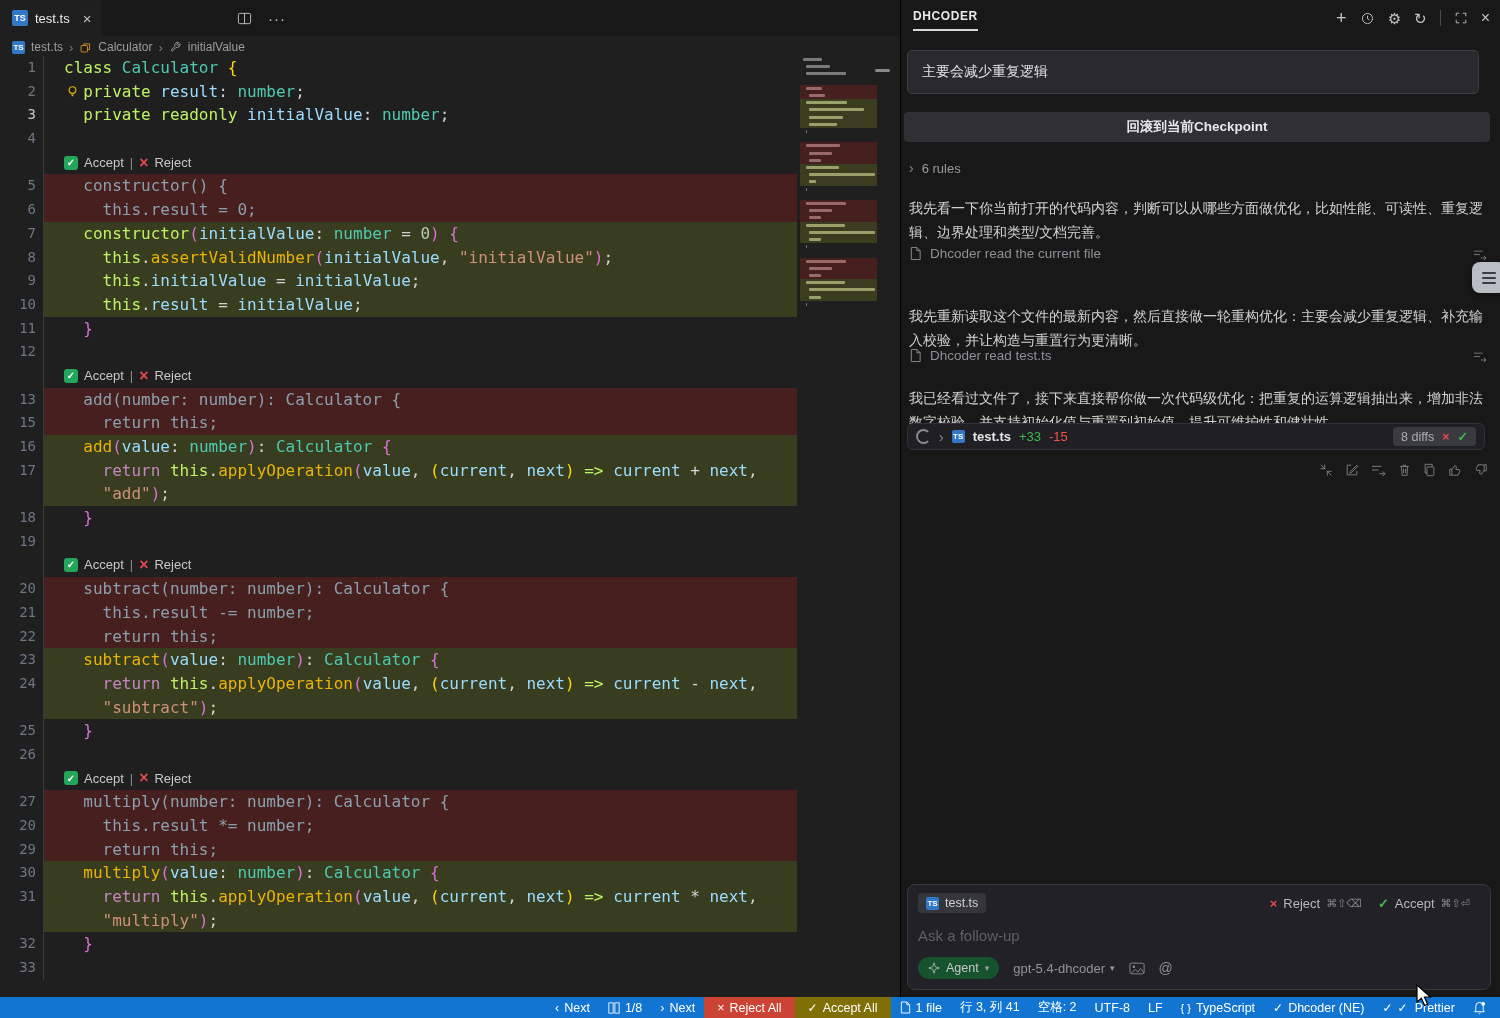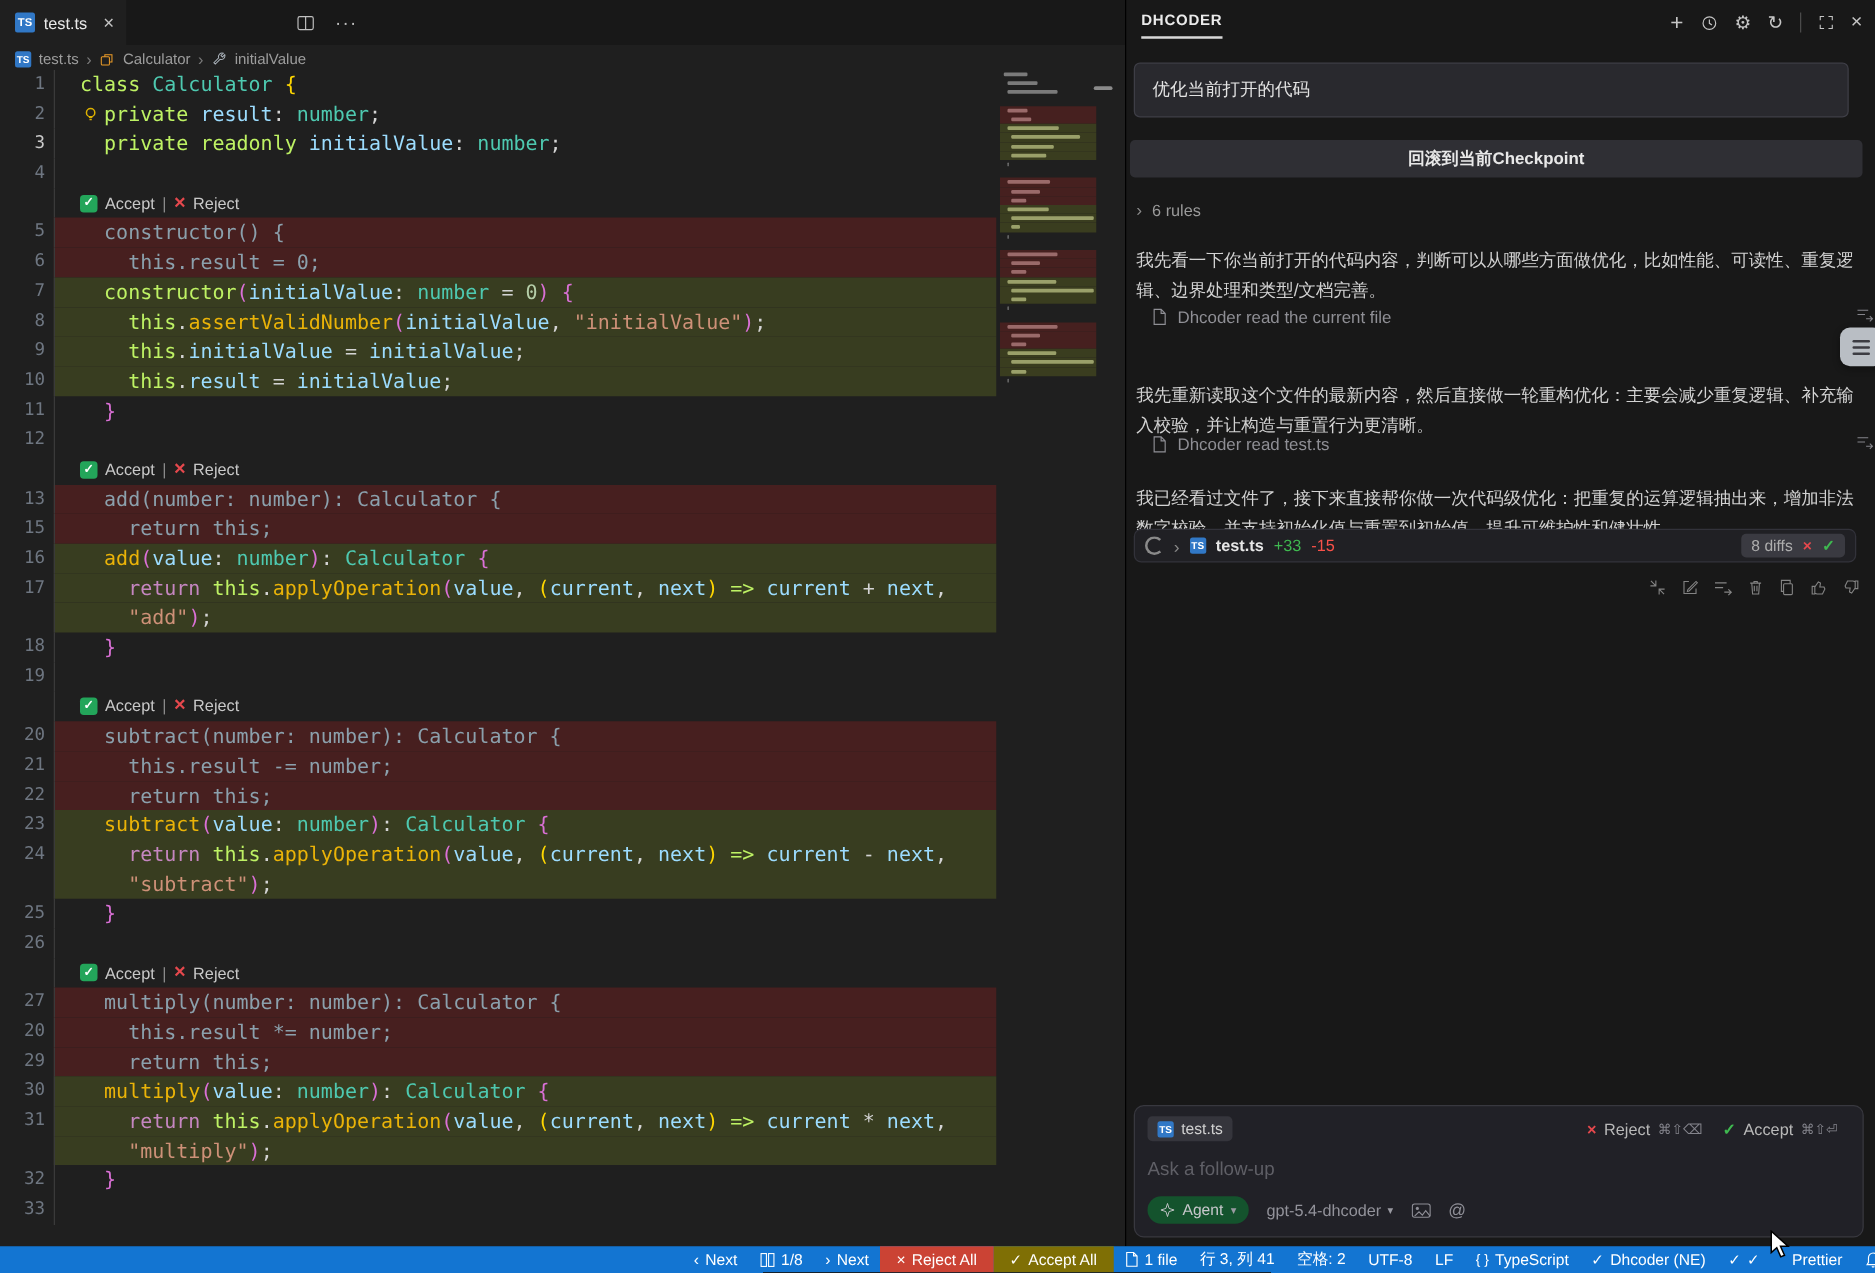--- a/index.html
+++ b/index.html
@@ -50,21 +50,21 @@
   .ph-divider{width:1px;height:16px;background:#4a4a4a;}
   .glyph-btn{cursor:default;line-height:1;}
   #user-card{position:absolute;left:6px;top:50px;width:572px;height:44px;background:#29292e;border:1px solid #3e3e46;
              border-radius:5px;display:flex;align-items:center;padding:0 14px;font-size:14px;color:#e3e3e3;box-sizing:border-box;}
   #checkpoint-btn{position:absolute;left:3px;top:112px;width:586px;height:30px;background:#2f2f34;border:none;border-radius:4px;
                   color:#e8e8e8;font-size:13.5px;font-weight:bold;font-family:"Liberation Sans",sans-serif;}
   #rules-row{position:absolute;left:8px;top:160px;display:flex;align-items:center;gap:8px;font-size:13px;color:#9a9a9a;}
   .chev{color:#8a8a8a;font-size:14px;}
   .msg{position:absolute;left:8px;width:578px;font-size:14px;line-height:24px;color:#d2d2d2;}
   #msg1{top:182px;} #msg2{top:290px;} #msg3{top:372px;}
-  .tool-pill{position:absolute;left:20px;width:578px;display:flex;align-items:flex-start;gap:8px;font-size:13.5px;color:#8f8f95;}
+  .tool-pill{position:absolute;left:8px;width:578px;display:flex;align-items:flex-end;gap:8px;font-size:13.5px;color:#8f8f95;}
   #pill1{top:246px;} #pill2{top:348px;}
   .pill-right{margin-left:auto;display:flex;color:#84848a;}
   
   #diff-card{position:absolute;left:6px;top:423px;width:578px;height:27px;background:#202024;border:1px solid #32323a;
              border-radius:6px;display:flex;align-items:center;gap:8px;padding:0 8px;box-sizing:border-box;}
   .spinner{width:11px;height:11px;border:2px solid #8a8a8a;border-right-color:transparent;border-radius:50%;}
   #diff-file{font-size:13px;color:#e6e6e6;font-weight:bold;}
   #diff-add{font-size:13px;color:#3fb950;} #diff-del{font-size:13px;color:#f85149;}
   #diff-badge{margin-left:auto;display:flex;align-items:center;gap:8px;background:#3a3a41;border-radius:4px;
               padding:2px 8px;font-size:12.5px;color:#aeaeae;}
@@ -447,21 +447,21 @@
         <span class="glyph-btn">
           <svg width="14" height="14" viewBox="0 0 16 16">
               <path d="M2.5 6V2.5H6M10 2.5h3.5V6M13.5 10v3.5H10M6 13.5H2.5V10" fill="none" stroke="#c5c5c5"></path>
             </svg>
         </span>
         <span class="glyph-btn" style="font-size:16px;">×</span>
       </div>
     </div>
 
     <div id="user-card">
-      <span>优化当前打开的代码</span>
+      <span>主要会减少重复逻辑</span>
     </div>
 
     <button id="checkpoint-btn">回滚到当前Checkpoint</button>
 
     <div id="rules-row">
       <span class="chev">›</span>
       <span>6 rules</span>
     </div>
 
     <p class="msg" id="msg1">我先看一下你当前打开的代码内容，判断可以从哪些方面做优化，比如性能、可读性、重复逻辑、边界处理和类型/文档完善。</p>
@@ -638,21 +638,21 @@
       <span style="font-size:11px;">{ }</span>
       <span>TypeScript</span>
     </span>
     <span class="sb-item">
       <span class="sb-check">✓</span>
       <span>Dhcoder (NE)</span>
     </span>
     <span class="sb-item dbl-check">
       <span class="sb-check">✓</span>
         <span class="sb-check">✓</span>
-      <span style="margin-left:21px;">Prettier</span>
+      <span style="margin-left:2px;">Prettier</span>
     </span>
     <span class="sb-item">
       <svg width="13" height="14" viewBox="0 0 14 15">
           <path d="M7 1.5a4 4 0 0 0-4 4v4L1.8 11.5h10.4L11 9.5v-4a4 4 0 0 0-4-4zM6 13a1.2 1.2 0 0 0 2 0" fill="none" stroke="#fff"></path>
           <circle cx="11" cy="3" r="2" fill="#fff"></circle>
         </svg>
     </span>
   </div>
 
   <svg id="cursor" width="20" height="24" viewBox="0 0 20 24">

